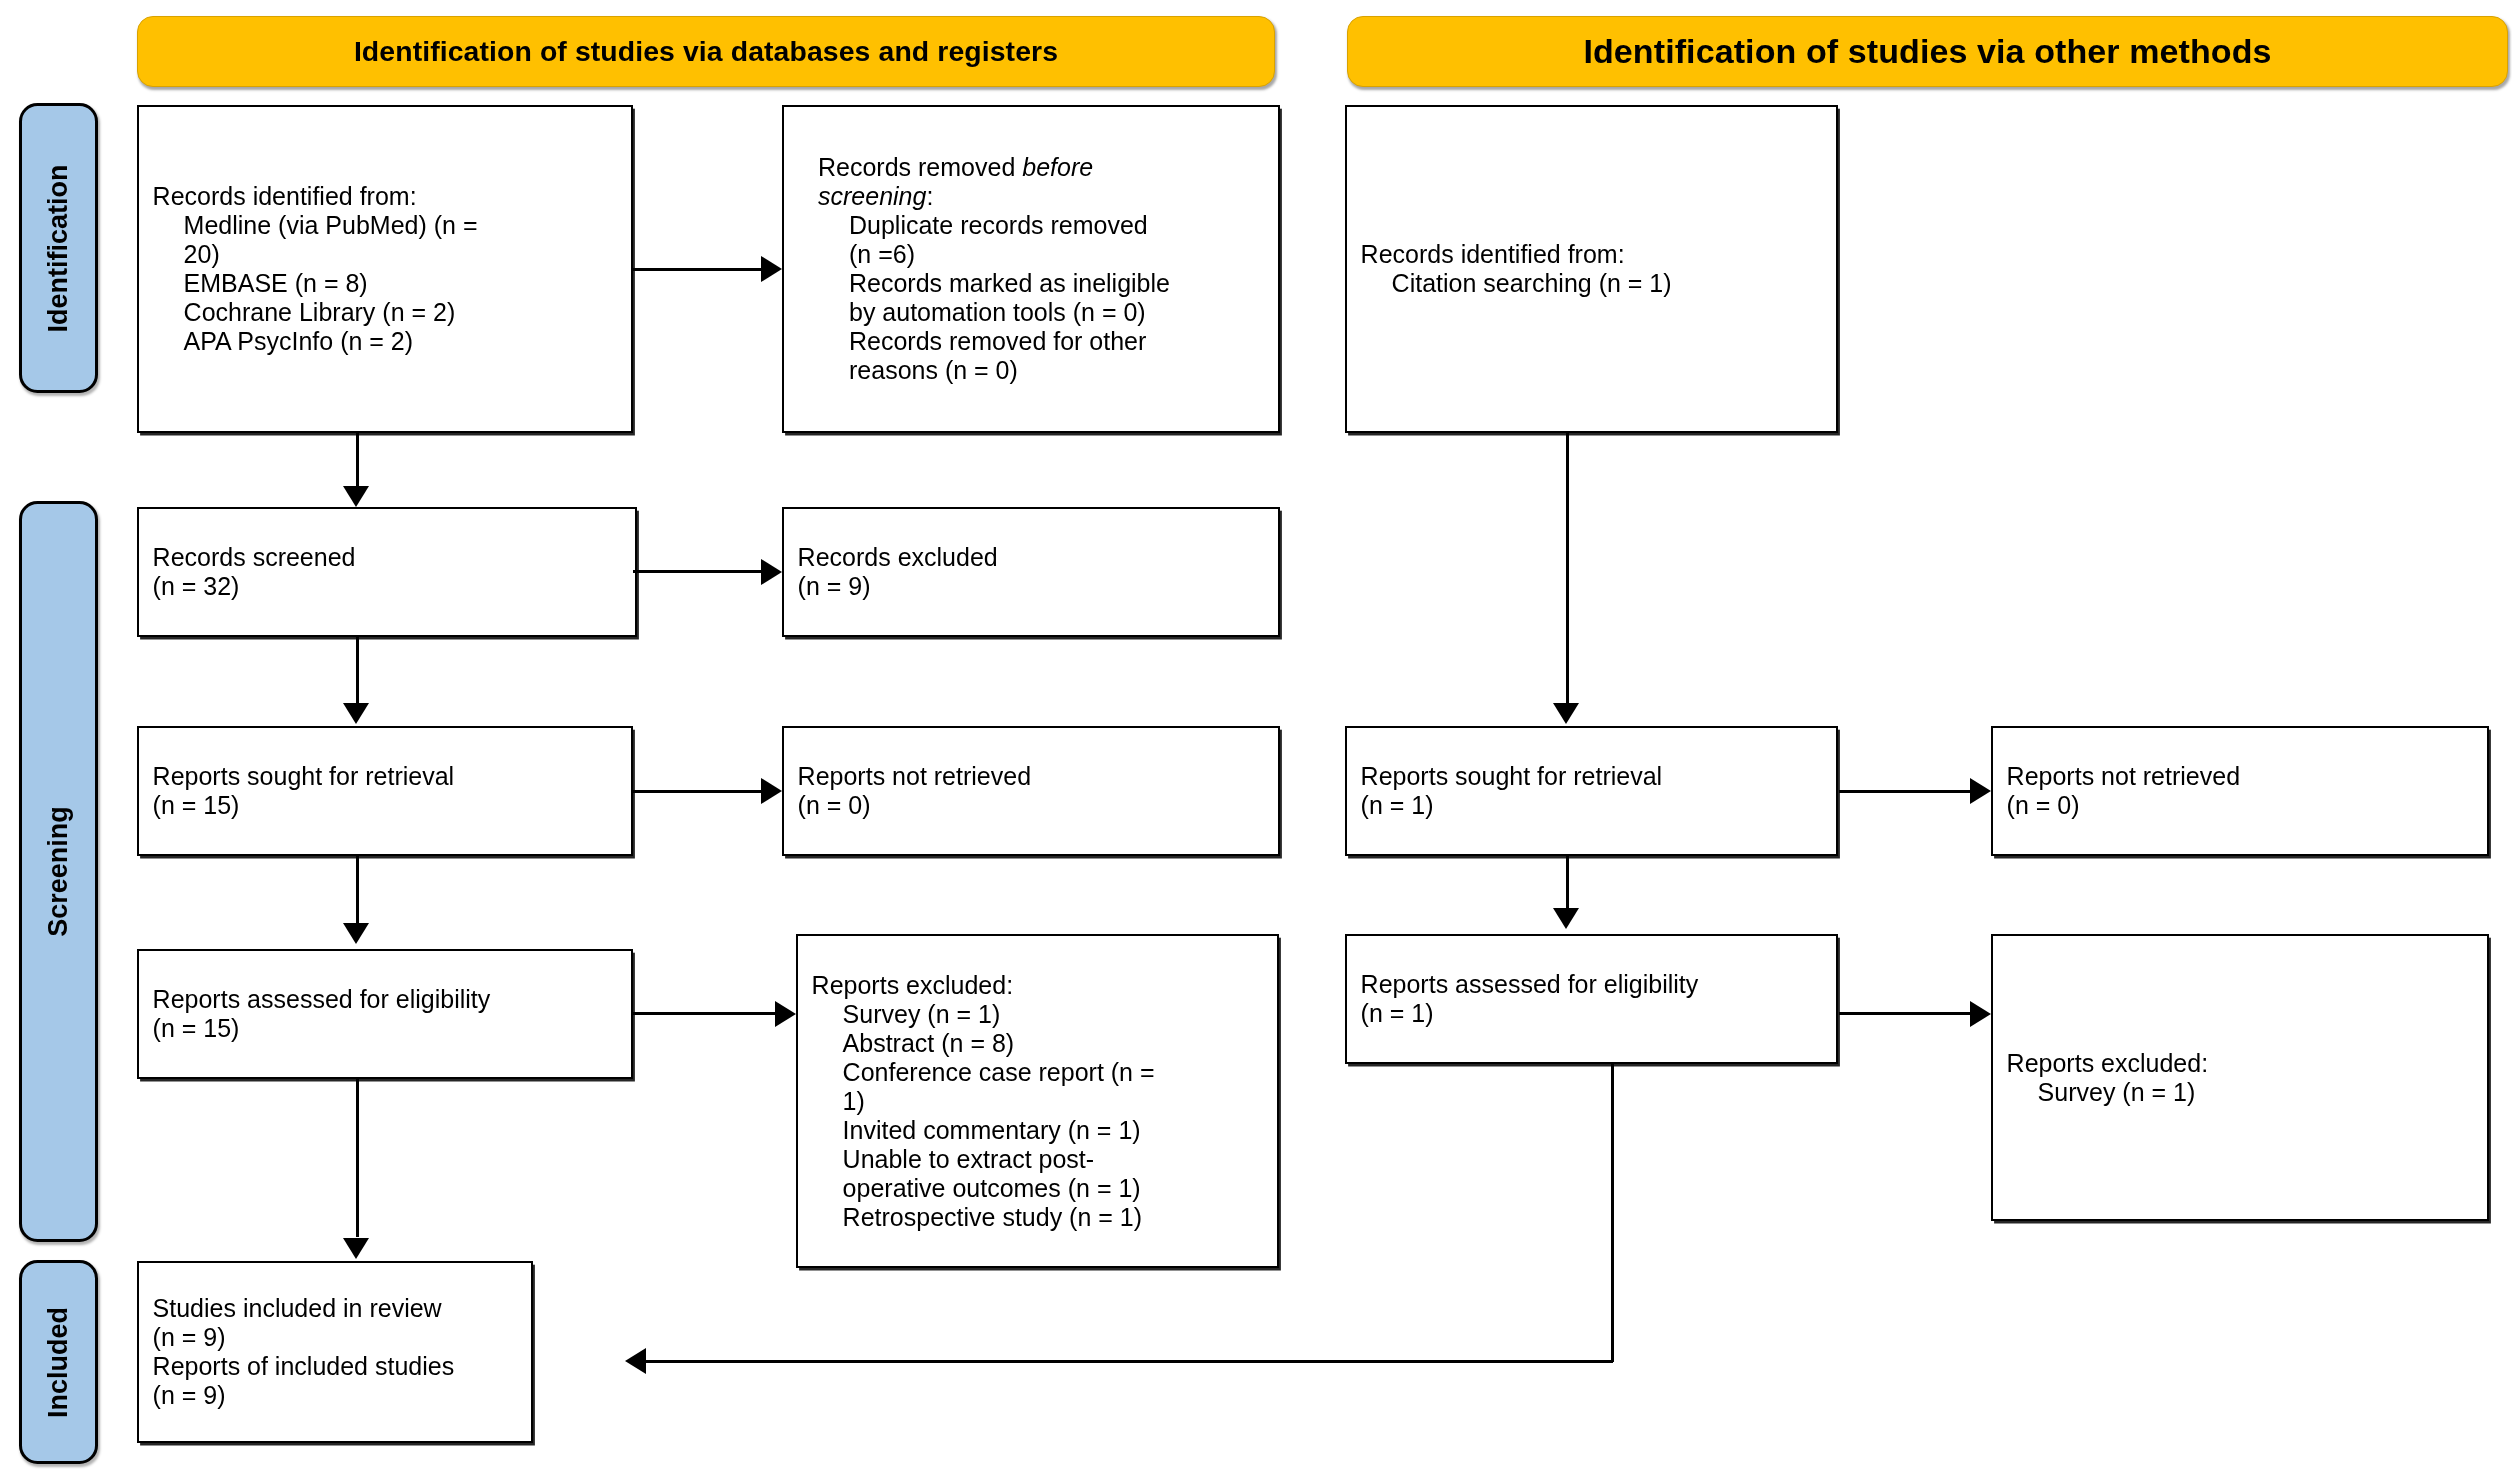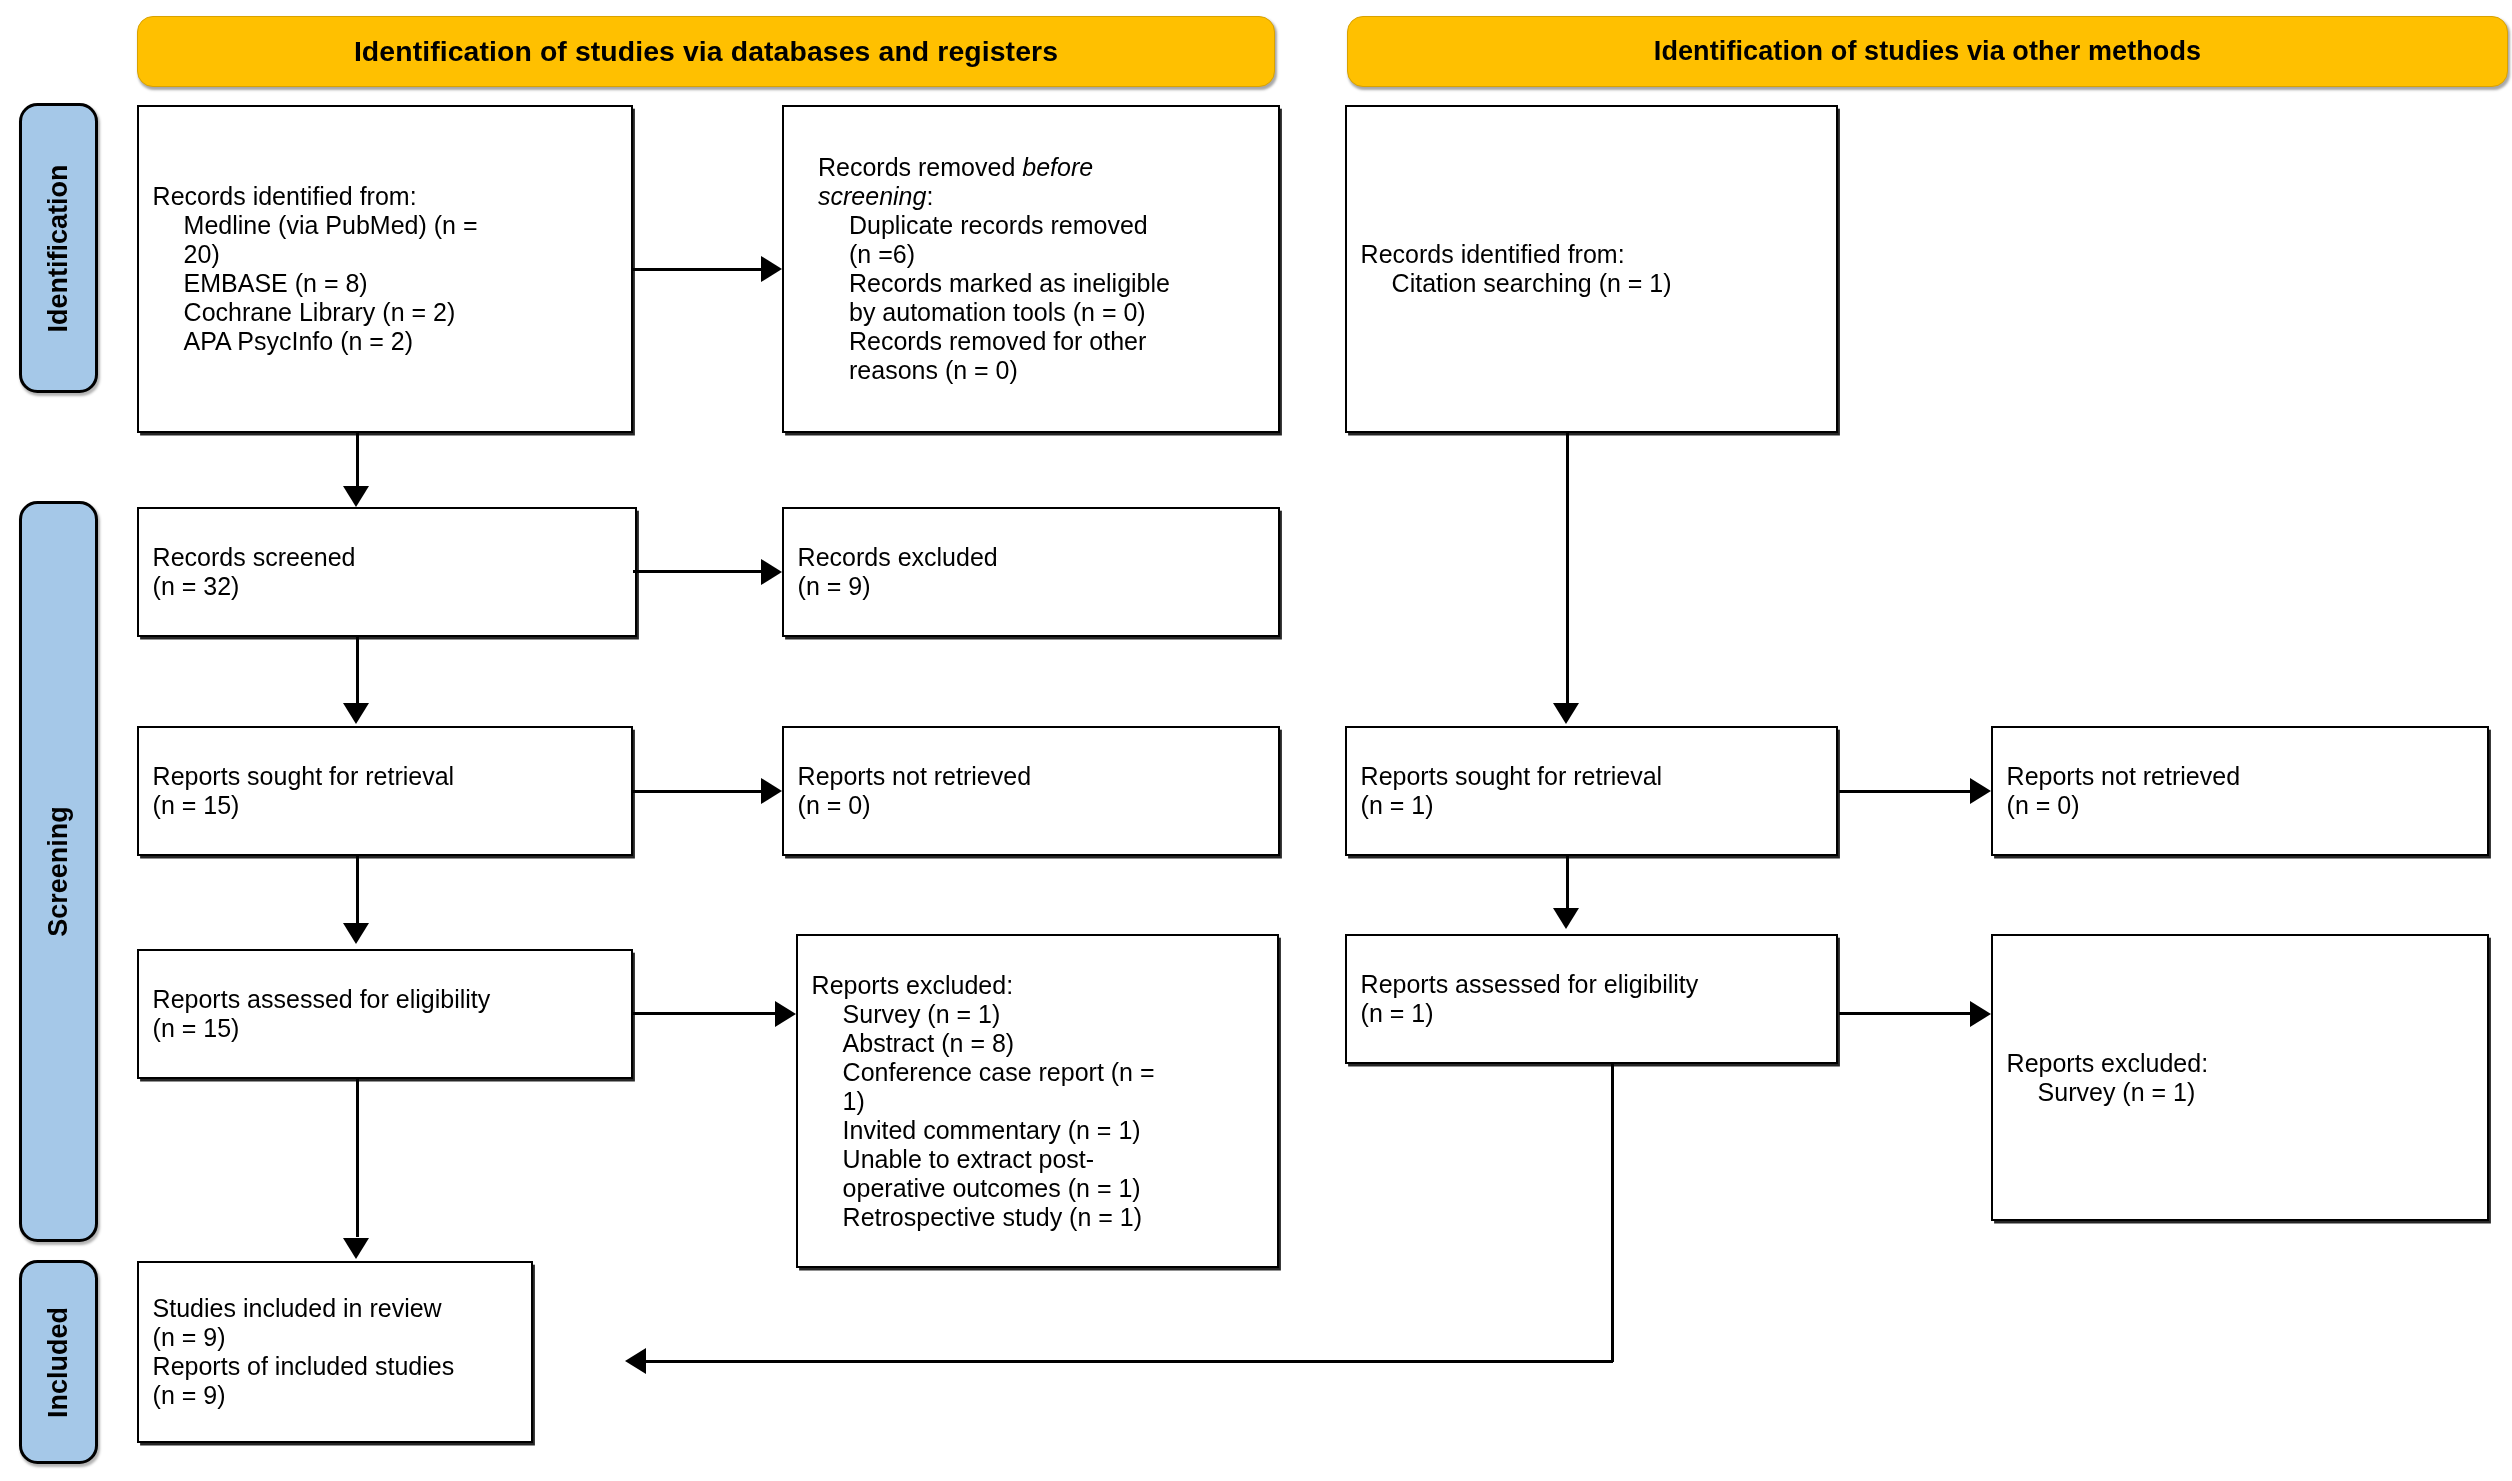--- a/index.html
+++ b/index.html
@@ -77,21 +77,21 @@
 </style>
 </head>
 <body>
 
 <div id="stage">
 
   <div class="hdr" style="left:137px;top:16px;width:1136px;height:69px;font-size:28.4px;">
     <span>Identification of studies via databases and registers</span>
   </div>
 
-  <div class="hdr" style="left:1347px;top:16px;width:1159px;height:69px;font-size:27px;">
+  <div class="hdr" style="left:1347px;top:16px;width:1159px;height:69px;font-size:34px;">
     <span>Identification of studies via other methods</span>
   </div>
 
   <div class="sidebar" style="left:18.5px;top:103px;width:73px;height:284px;">
     <span>Identification</span>
   </div>
 
   <div class="sidebar" style="left:18.5px;top:501px;width:73px;height:735px;">
     <span>Screening</span>
   </div>

